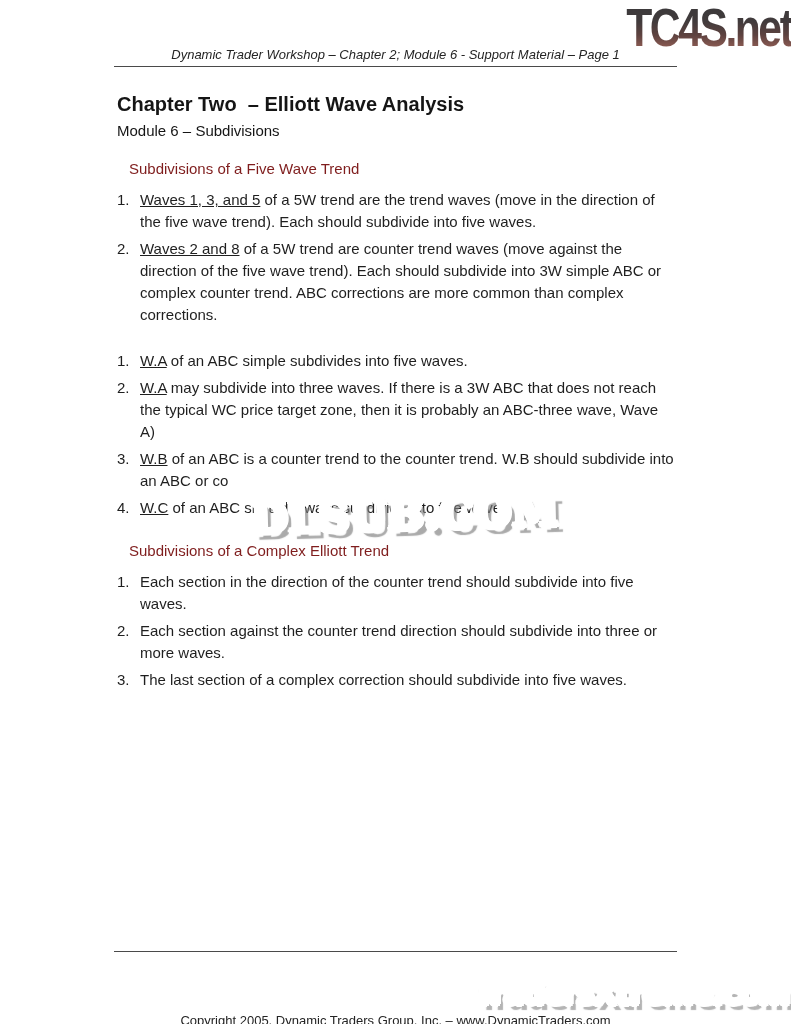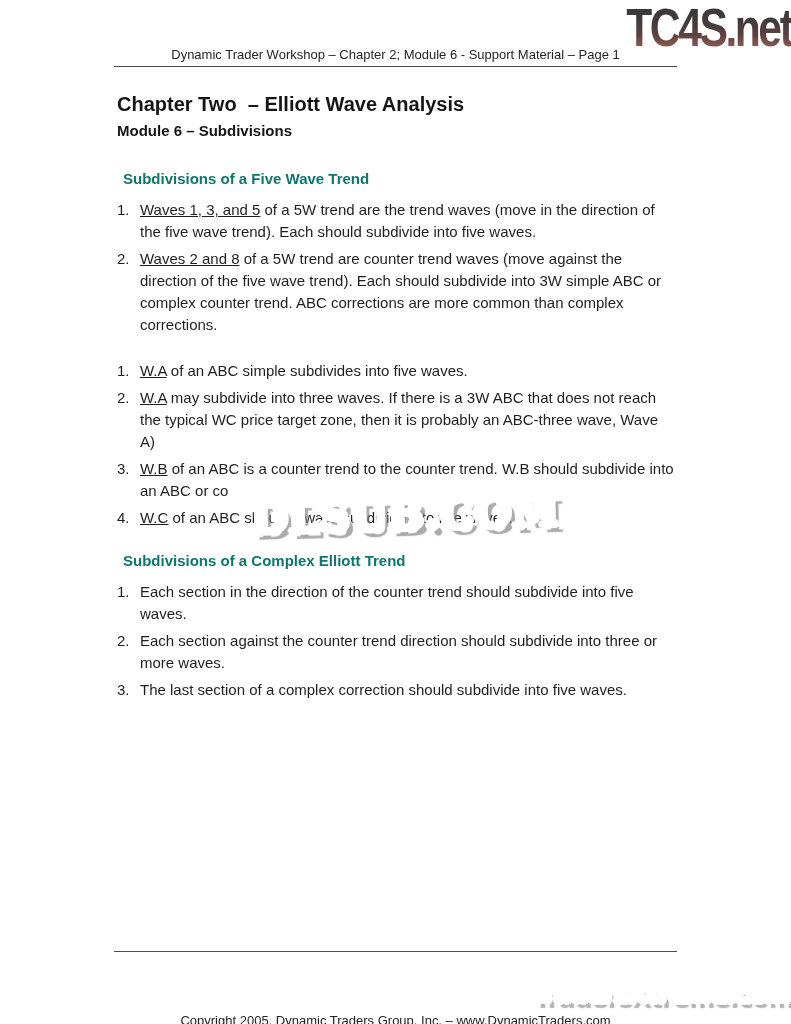--- a/index.html
+++ b/index.html
@@ -8,43 +8,43 @@
     position: relative;
     background: #ffffff;
     font-family: "Liberation Sans", sans-serif;
     color: #1f1f1f;
     overflow: hidden;
   }
 
   
   .header-title {
     position: absolute; top: 47px; left: 0; width: 100%;
-    text-align: center; font-size: 13px; color: #242424;
+    text-align: center; font-size: 13px; color: #242424; font-style: italic;
   }
   .header-rule {
     position: absolute; top: 66px; left: 114px; width: 563px;
     border: none; border-top: 1.3px solid #4a4a4a; margin: 0;
   }
 
   
   .content {
     position: absolute; top: 96px; left: 117px; width: 558px;
     font-size: 15px; line-height: 22px;
   }
   .doc-title {
     font-weight: bold; font-size: 20px; line-height: 16px;
     white-space: pre-wrap; margin: 0 0 11px 0; color: #151515;
   }
   .doc-subtitle {
-    font-weight: bold; font-size: 15px; line-height: 16px;
-    margin: 0 0 32px 0; color: #151515;
+    font-weight: normal; font-size: 15px; line-height: 16px;
+    margin: 0 0 22px 0; color: #151515;
   }
   .section-heading {
-    font-weight: bold; font-size: 15px; line-height: 16px;
-    margin: 0 0 12px 6px; color: #0f766e;
+    font-weight: normal; font-size: 15px; line-height: 16px;
+    margin: 0 0 12px 12px; color: #7f1d1d;
   }
   .section { margin: 0 0 24px 0; }
   .section + .section { margin-top: 24px; }
   .item { display: flex; margin: 0 0 5px 0; }
   .item .num { flex: none; width: 23px; }
   .item .txt { flex: 1; }
   .lead { text-decoration: underline; }
 
   
   .footer-rule {
@@ -79,21 +79,21 @@
     text-shadow:
       -2px 0 0 #ffffff, 2px 0 0 #ffffff, 0 -2px 0 #ffffff, 0 2px 0 #ffffff,
       -2px -2px 0 #ffffff, 2px 2px 0 #ffffff, -2px 2px 0 #ffffff, 2px -2px 0 #ffffff,
       -3px 0 0 #ffffff, 3px 1px 0 #ffffff, 0 3px 0 #ffffff, 1px -3px 0 #ffffff,
       6px 7px 1px rgba(125,125,125,0.65);
     z-index: 5;
   }
   .wm-bottom {
     position: absolute; top: 977px; right: 2px;
     font-family: "DejaVu Sans", sans-serif;
-    font-weight: bold; font-size: 25px; line-height: 34px;
+    font-weight: bold; font-size: 30px; line-height: 34px;
     letter-spacing: -1px; white-space: nowrap;
     background: linear-gradient(180deg, #d0706c 0%, #c35450 45%, #ad3b3a 100%);
     -webkit-background-clip: text; background-clip: text;
     color: transparent;
     text-shadow:
       -2px 0 0 #ffffff, 2px 0 0 #ffffff, 0 -2px 0 #ffffff, 0 2px 0 #ffffff,
       -2px -2px 0 #ffffff, 2px 2px 0 #ffffff, -2px 2px 0 #ffffff, 2px -2px 0 #ffffff,
       -3px 1px 0 #ffffff, 3px 0 0 #ffffff, 0 3px 0 #ffffff, 1px -3px 0 #ffffff,
       5px 6px 1px rgba(130,130,130,0.6);
     z-index: 5;

